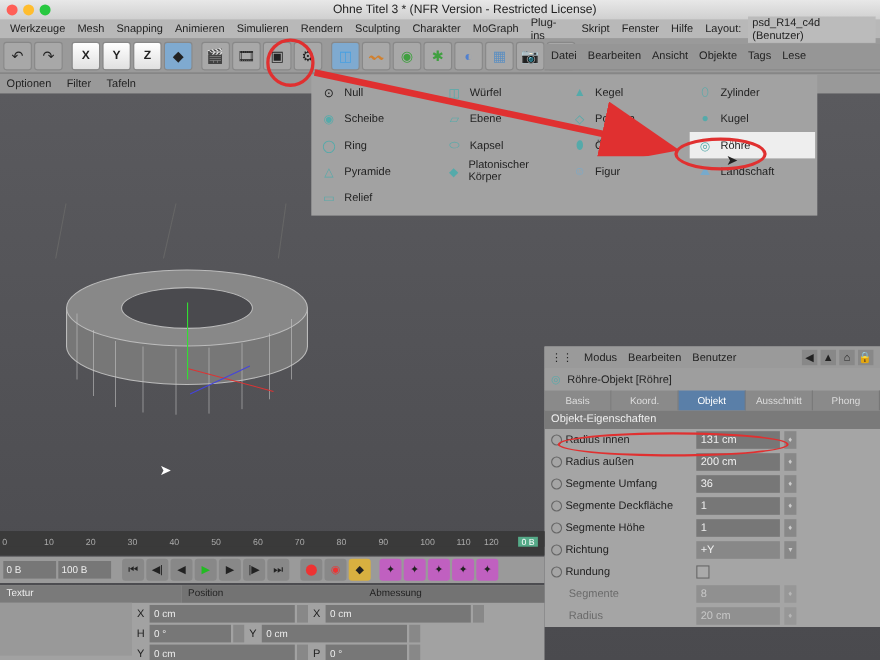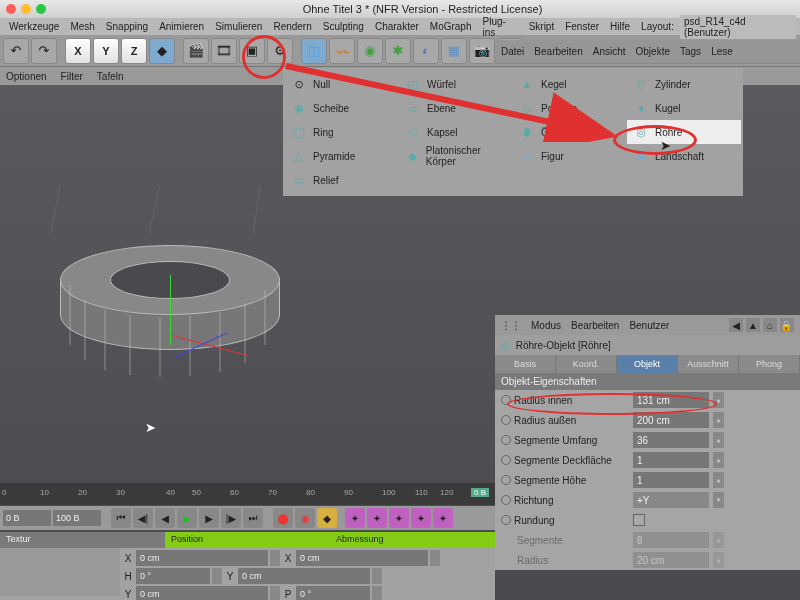--- a/index.html
+++ b/index.html
@@ -60,21 +60,21 @@
 .transport { position: absolute; bottom: 70px; left: 0; width: 495px; height: 24px; background: #9a9a9a; display: flex; align-items: center; padding: 0 3px; gap: 2px; }
 .transport .fld { width: 48px; height: 16px; background: #777; color: #eee; padding: 0 3px; display:flex; align-items:center; font-size:9px; }
 .trbtn { width: 20px; height: 20px; background: #888; border-radius: 3px; display:flex; align-items:center; justify-content:center; font-size:10px; }
 .trbtn.play { color: #2b2; }
 .trbtn.rec { color: #e33; }
 .trbtn.key { background: #d8b040; }
 .trbtn.mg { background: #c060c0; }
 
 .coords { position: absolute; bottom: 0; left: 0; width: 495px; height: 68px; background: #a2a2a2; }
 .coords-head { display: flex; height: 16px; font-size: 9px; }
-.coords-head > div { flex:1; padding: 2px 6px; background:#84cc16; }
+.coords-head > div { flex:1; padding: 2px 6px; background:#737373; }
 .coords-head > div.t { background:#7a7a7a; color:#eee; }
 .coord-grid { display:flex; flex-wrap: wrap; padding: 2px; gap: 2px; }
 .coord-cell { display:flex; align-items:center; gap:2px; width: 158px; }
 .coord-cell .ax { width: 12px; text-align:center; }
 .coord-cell .cv { flex:1; height:16px; background:#777; color:#eee; padding:0 4px; display:flex; align-items:center; font-size:9px; }
 .coord-cell .sp { width:10px; height:16px; background:#888; }
 
 .annot { position: absolute; pointer-events: none; z-index: 50; }
 .circle1 { left: 242px; top: 35px; width: 44px; height: 44px; border: 3px solid #e03030; border-radius: 50%; }
 .circle2 { left: 613px; top: 125px; width: 84px; height: 30px; border: 3px solid #e03030; border-radius: 50%/50%; }
@@ -373,21 +373,21 @@
     <div class="spin">♦</div>
   </div>
 </div>
 
 <div class="timeline">
   <div class="ruler">
     <span style="left:2px">0</span>
     <span style="left:40px">10</span>
     <span style="left:78px">20</span>
     <span style="left:116px">30</span>
-    <span style="left:166px">40</span>
+    <span style="left:154px">40</span>
     <span style="left:192px">50</span>
     <span style="left:230px">60</span>
     <span style="left:268px">70</span>
     <span style="left:306px">80</span>
     <span style="left:344px">90</span>
     <span style="left:382px">100</span>
     <span style="left:415px">110</span>
     <span style="left:440px">120</span>
     <span style="right:6px;background:#5a8;color:#fff;padding:0 3px">0 B</span>
   </div>

